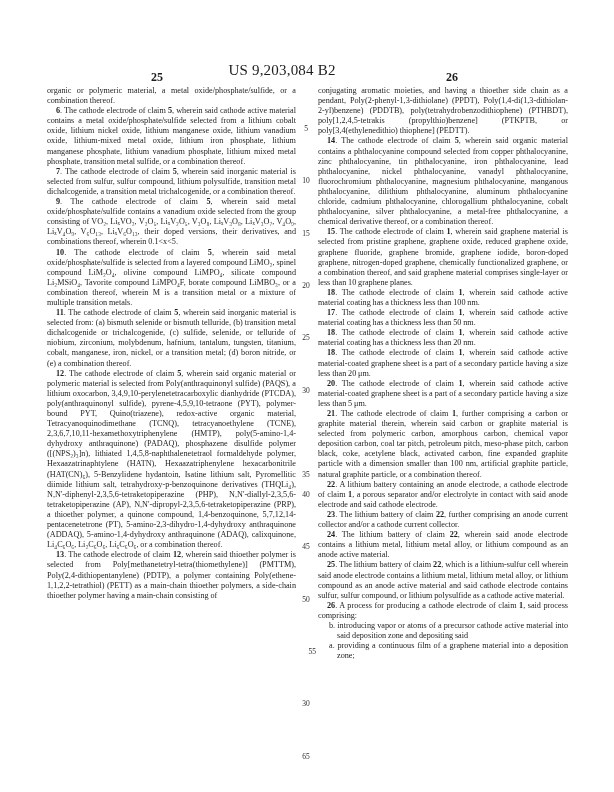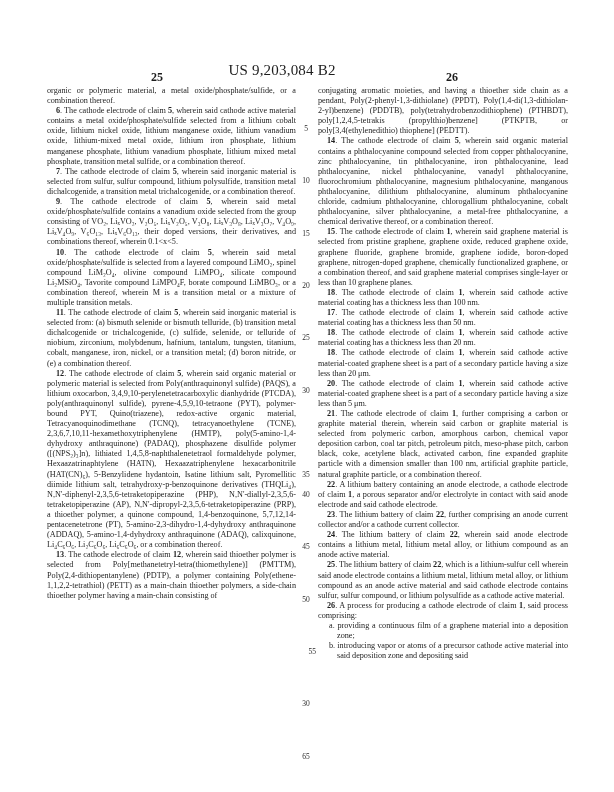--- a/index.html
+++ b/index.html
@@ -84,16 +84,16 @@
       <p><b>17</b>. The cathode electrode of claim <b>1</b>, wherein said cathode active material coating has a thickness less than 50 nm.</p>
       <p><b>18</b>. The cathode electrode of claim <b>1</b>, wherein said cathode active material coating has a thickness less than 20 nm.</p>
       <p><b>18</b>. The cathode electrode of claim <b>1</b>, wherein said cathode active material-coated graphene sheet is a part of a secondary particle having a size less than 20 μm.</p>
       <p><b>20</b>. The cathode electrode of claim <b>1</b>, wherein said cathode active material-coated graphene sheet is a part of a secondary particle having a size less than 5 μm.</p>
       <p><b>21</b>. The cathode electrode of claim <b>1</b>, further comprising a carbon or graphite material therein, wherein said carbon or graphite material is selected from polymeric carbon, amorphous carbon, chemical vapor deposition carbon, coal tar pitch, petroleum pitch, meso-phase pitch, carbon black, coke, acetylene black, activated carbon, fine expanded graphite particle with a dimension smaller than 100 nm, artificial graphite particle, natural graphite particle, or a combination thereof.</p>
       <p><b>22</b>. A lithium battery containing an anode electrode, a cathode electrode of claim <b>1</b>, a porous separator and/or electrolyte in contact with said anode electrode and said cathode electrode.</p>
       <p><b>23</b>. The lithium battery of claim <b>22</b>, further comprising an anode current collector and/or a cathode current collector.</p>
       <p><b>24</b>. The lithium battery of claim <b>22</b>, wherein said anode electrode contains a lithium metal, lithium metal alloy, or lithium compound as an anode active material.</p>
       <p><b>25</b>. The lithium battery of claim <b>22</b>, which is a lithium-sulfur cell wherein said anode electrode contains a lithium metal, lithium metal alloy, or lithium compound as an anode active material and said cathode electrode contains sulfur, sulfur compound, or lithium polysulfide as a cathode active material.</p>
       <p><b>26</b>. A process for producing a cathode electrode of claim <b>1</b>, said process comprising:</p>
+      <p class="sub">b. introducing vapor or atoms of a precursor cathode active material into said deposition zone and depositing said</p>
       <p class="sub">a. providing a continuous film of a graphene material into a deposition zone;</p>
-      <p class="sub">b. introducing vapor or atoms of a precursor cathode active material into said deposition zone and depositing said</p>
     </div>
 </div>
 
 </body></html>

